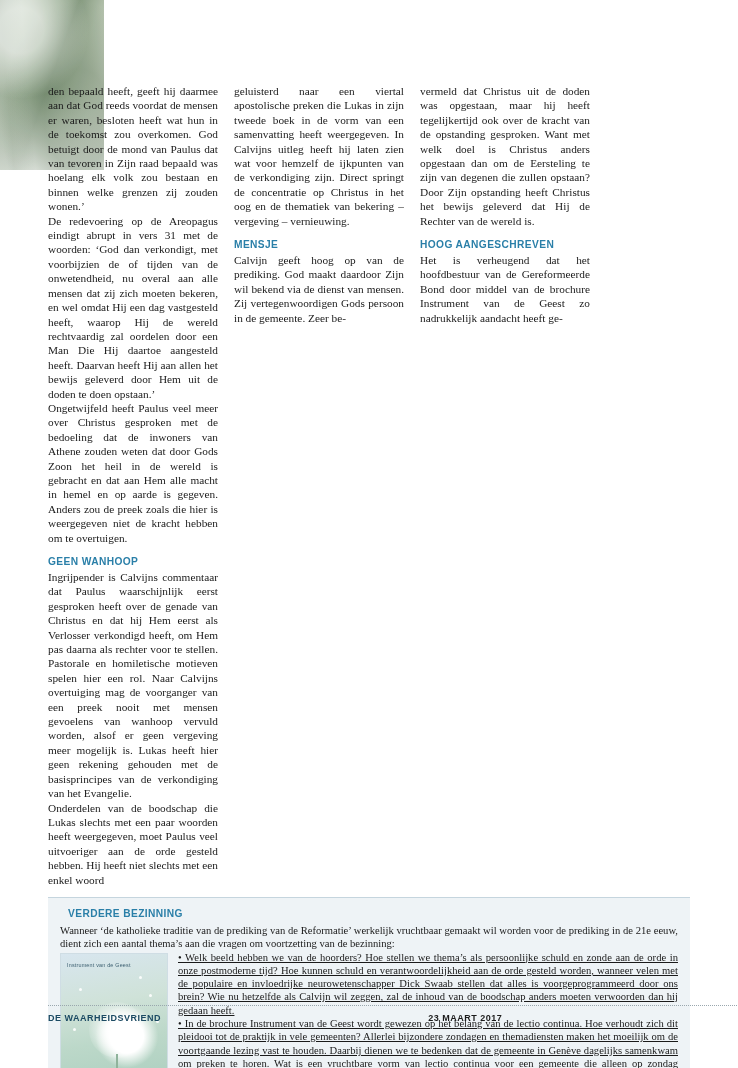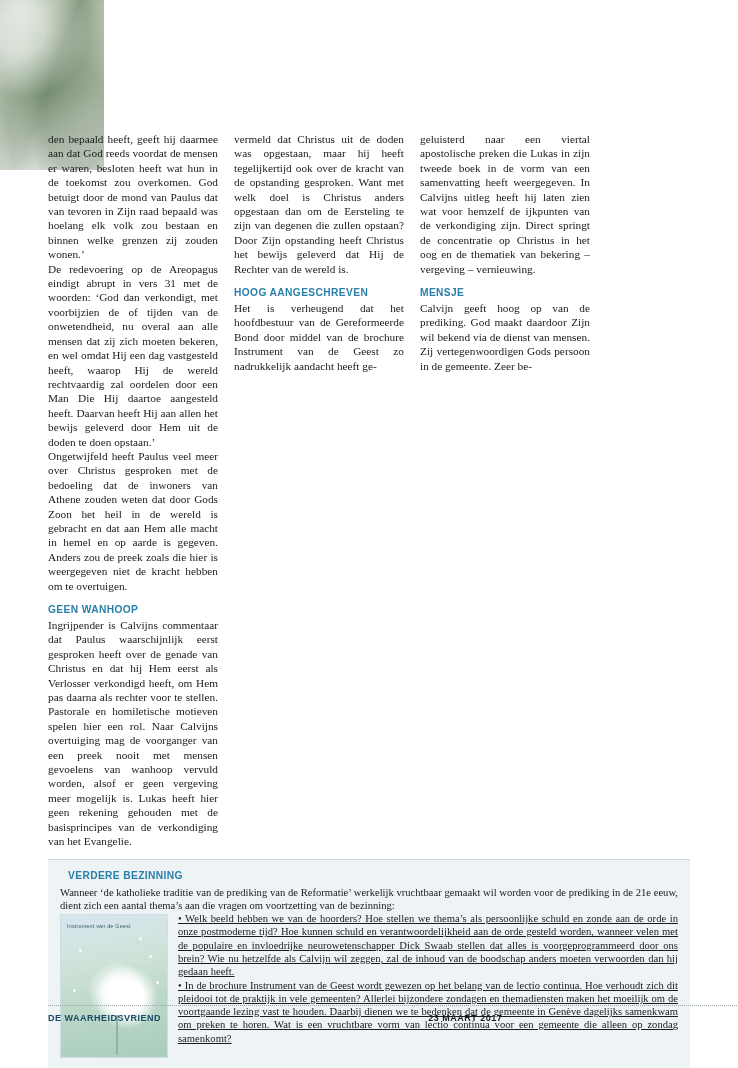--- a/index.html
+++ b/index.html
@@ -58,21 +58,21 @@
     font-family: "Liberation Sans", sans-serif;
     font-size: 10.2px;
     font-weight: bold;
     letter-spacing: 0.4px;
     color: #2a7fa8;
     margin: 11px 0 3px 0;
     text-transform: uppercase;
   }
 
   
-  .block-top { margin-bottom: 10px; margin-top: 48px; }
+  .block-top { margin-bottom: 10px; }
 
   
   .box {
     margin: 8px 0 12px 0;
     background: #eef3f6;
     border-top: 1px solid #c5d5de;
     padding: 10px 12px 12px 12px;
     width: 642px;
     position: relative;
   }
@@ -153,32 +153,33 @@
 <div class="page">
 
   <div class="cols block-top">
 
     <div class="col">
       <p>den bepaald heeft, geeft hij daarmee aan dat God reeds voordat de mensen er waren, besloten heeft wat hun in de toekomst zou overkomen. God betuigt door de mond van Paulus dat van tevoren in Zijn raad bepaald was hoelang elk volk zou bestaan en binnen welke grenzen zij zouden wonen.’</p>
       <p>De redevoering op de Areopagus eindigt abrupt in vers 31 met de woorden: ‘God dan verkondigt, met voorbijzien de of tijden van de onwetendheid, nu overal aan alle mensen dat zij zich moeten bekeren, en wel omdat Hij een dag vastgesteld heeft, waarop Hij de wereld rechtvaardig zal oordelen door een Man Die Hij daartoe aangesteld heeft. Daarvan heeft Hij aan allen het bewijs geleverd door Hem uit de doden te doen opstaan.’</p>
       <p>Ongetwijfeld heeft Paulus veel meer over Christus gesproken met de bedoeling dat de inwoners van Athene zouden weten dat door Gods Zoon het heil in de wereld is gebracht en dat aan Hem alle macht in hemel en op aarde is gegeven. Anders zou de preek zoals die hier is weergegeven niet de kracht hebben om te overtuigen.</p>
       <h3 class="sec">GEEN WANHOOP</h3>
       <p>Ingrijpender is Calvijns commentaar dat Paulus waarschijnlijk eerst gesproken heeft over de genade van Christus en dat hij Hem eerst als Verlosser verkondigd heeft, om Hem pas daarna als rechter voor te stellen. Pastorale en homiletische motieven spelen hier een rol. Naar Calvijns overtuiging mag de voorganger van een preek nooit met mensen gevoelens van wanhoop vervuld worden, alsof er geen vergeving meer mogelijk is. Lukas heeft hier geen rekening gehouden met de basisprincipes van de verkondiging van het Evangelie.</p>
+      <p>Onderdelen van de boodschap die Lukas slechts met een paar woorden heeft weergegeven, moet Paulus veel uitvoeriger aan de orde gesteld hebben. Hij heeft niet slechts met een enkel woord</p>
+    </div>
+
+    <div class="col">
+      <p>geluisterd naar een viertal apostolische preken die Lukas in zijn tweede boek in de vorm van een samenvatting heeft weergegeven. In Calvijns uitleg heeft hij laten zien wat voor hemzelf de ijkpunten van de verkondiging zijn. Direct springt de concentratie op Christus in het oog en de thematiek van bekering – vergeving – vernieuwing.</p>
+      <h3 class="sec">MENSJE</h3>
+      <p>Calvijn geeft hoog op van de prediking. God maakt daardoor Zijn wil bekend via de dienst van mensen. Zij vertegenwoordigen Gods persoon in de gemeente. Zeer be-</p>
     </div>
 
     <div class="col">
       <p>vermeld dat Christus uit de doden was opgestaan, maar hij heeft tegelijkertijd ook over de kracht van de opstanding gesproken. Want met welk doel is Christus anders opgestaan dan om de Eersteling te zijn van degenen die zullen opstaan? Door Zijn opstanding heeft Christus het bewijs geleverd dat Hij de Rechter van de wereld is.</p>
       <h3 class="sec">HOOG AANGESCHREVEN</h3>
       <p>Het is verheugend dat het hoofdbestuur van de Gereformeerde Bond door middel van de brochure Instrument van de Geest zo nadrukkelijk aandacht heeft ge-</p>
-    </div>
-
-    <div class="col">
-      <p>geluisterd naar een viertal apostolische preken die Lukas in zijn tweede boek in de vorm van een samenvatting heeft weergegeven. In Calvijns uitleg heeft hij laten zien wat voor hemzelf de ijkpunten van de verkondiging zijn. Direct springt de concentratie op Christus in het oog en de thematiek van bekering – vergeving – vernieuwing.</p>
-      <h3 class="sec">MENSJE</h3>
-      <p>Calvijn geeft hoog op van de prediking. God maakt daardoor Zijn wil bekend via de dienst van mensen. Zij vertegenwoordigen Gods persoon in de gemeente. Zeer be-</p>
     </div>
   </div>
 
   <div class="box">
     <h4>VERDERE BEZINNING</h4>
     <p>Wanneer ‘de katholieke traditie van de prediking van de Reformatie’ werkelijk vruchtbaar gemaakt wil worden voor de prediking in de 21e eeuw, dient zich een aantal thema’s aan die vragen om voortzetting van de bezinning:</p>
     <div class="box-figure">
       <div class="cap">Instrument van de Geest</div>
       <div class="dandelion"></div>
       <div class="stem"></div>

